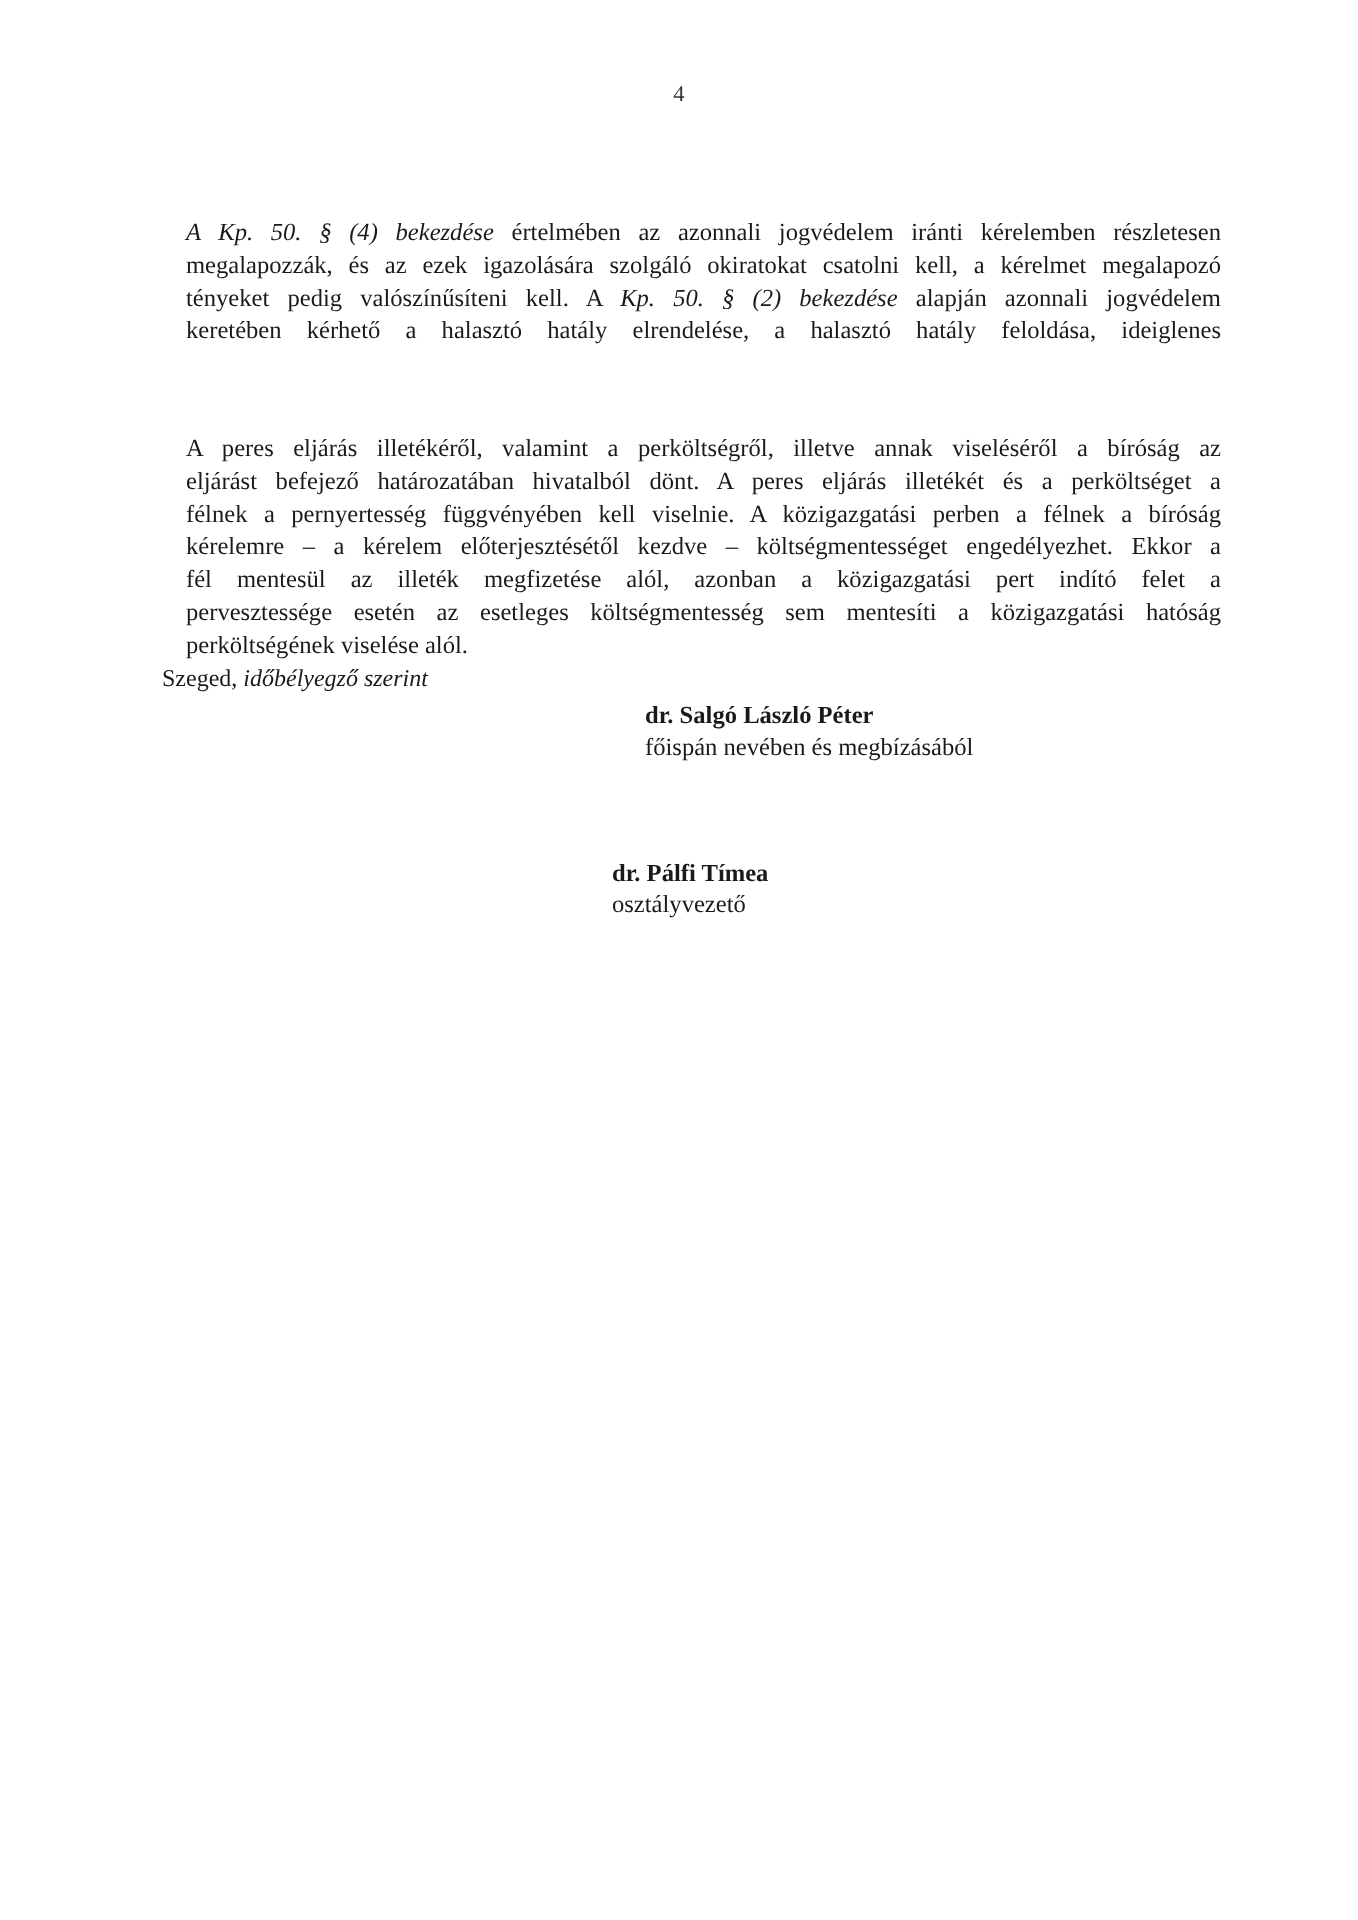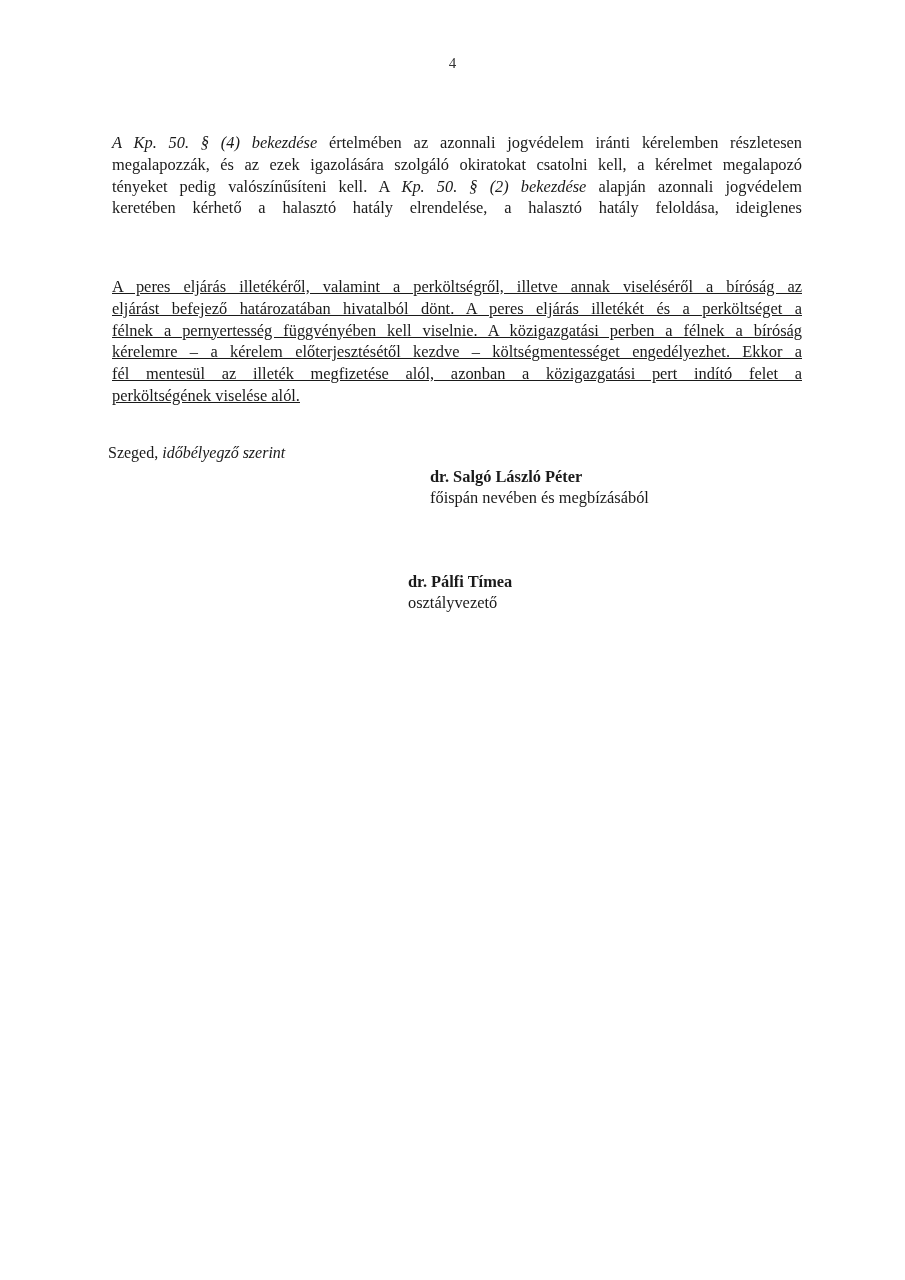--- a/index.html
+++ b/index.html
@@ -8,26 +8,26 @@
       font-family: "Liberation Serif", "DejaVu Serif", serif;
       color: #1a1a1a;
     }
     .page-number {
       position: absolute; top: 55px; left: 0; width: 905px;
       text-align: center; font-size: 15px; color: #333;
     }
     .para {
       position: absolute; left: 108px; width: 690px;
       font-size: 16.4px; line-height: 21.8px;
-      text-align: justify; margin: 4px;
+      text-align: justify; margin: 16px;
     }
     .para .line { display: block; text-align: justify; text-align-last: justify; white-space: nowrap; }
     .para .line.last { text-align-last: left; }
     .p1 { top: 128px; }
-    .p2 { top: 272px; text-decoration: underline; }
+    .p2 { top: 272px; }
     .place {
       position: absolute; left: 108px; top: 444px; font-size: 16px;
     }
     i { font-style: italic; }
     .sig {
       position: absolute; text-align: left; font-size: 16.4px; line-height: 21px;
     }
     .sig1 { left: 430px; width: 300px; top: 466px; }
     .sig2 { left: 408px; width: 300px; top: 571px; }
     .sig .name { font-weight: bold; display: block; }
@@ -43,20 +43,21 @@
     <span class="line"><span>megalapozzák, és az ezek igazolására szolgáló okiratokat csatolni kell, a kérelmet megalapozó</span></span>
     <span class="line"><span>tényeket pedig valószínűsíteni kell. A </span><i>Kp. 50. § (2) bekezdése</i><span> alapján azonnali jogvédelem</span></span>
     <span class="line"><span>keretében kérhető a halasztó hatály elrendelése, a halasztó hatály feloldása, ideiglenes</span></span>
   </div>
 <div class="para p2">
     <span class="line"><span>A peres eljárás illetékéről, valamint a perköltségről, illetve annak viseléséről a bíróság az</span></span>
     <span class="line"><span>eljárást befejező határozatában hivatalból dönt. A peres eljárás illetékét és a perköltséget a</span></span>
     <span class="line"><span>félnek a pernyertesség függvényében kell viselnie. A közigazgatási perben a félnek a bíróság</span></span>
     <span class="line"><span>kérelemre – a kérelem előterjesztésétől kezdve – költségmentességet engedélyezhet. Ekkor a</span></span>
     <span class="line"><span>fél mentesül az illeték megfizetése alól, azonban a közigazgatási pert indító felet a</span></span>
+    <span class="line"><span>pervesztessége esetén az esetleges költségmentesség sem mentesíti a közigazgatási hatóság</span></span>
     <span class="line last"><span>perköltségének viselése alól.</span></span>
   </div>
 
 <div class="place">
   <span>Szeged, </span><i>időbélyegző szerint</i>
 </div>
 
 <div class="sig sig1">
   <span class="name">dr. Salgó László Péter</span>
   <span class="role">főispán nevében és megbízásából</span>

